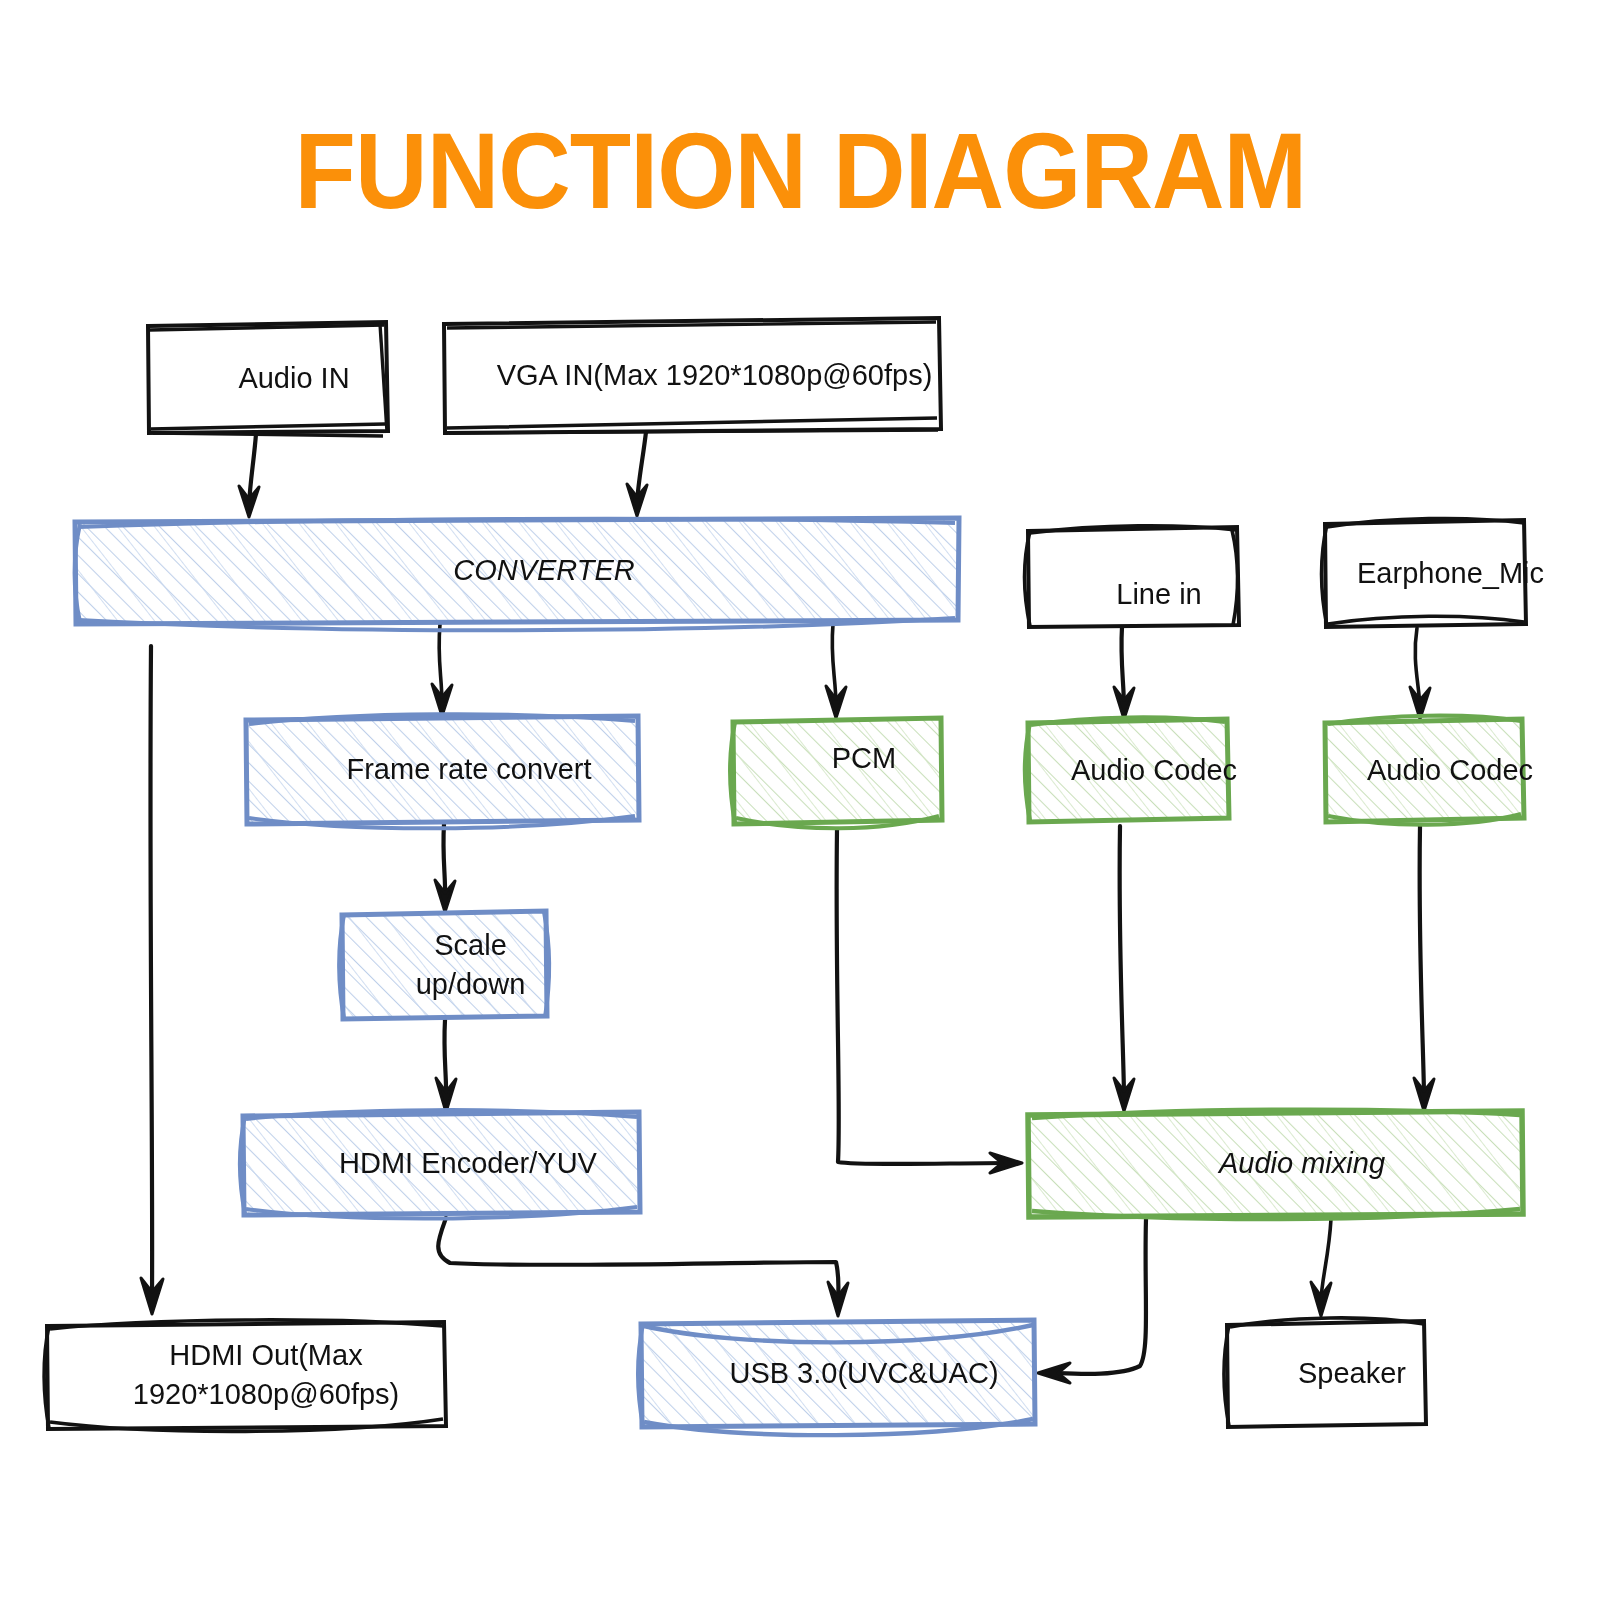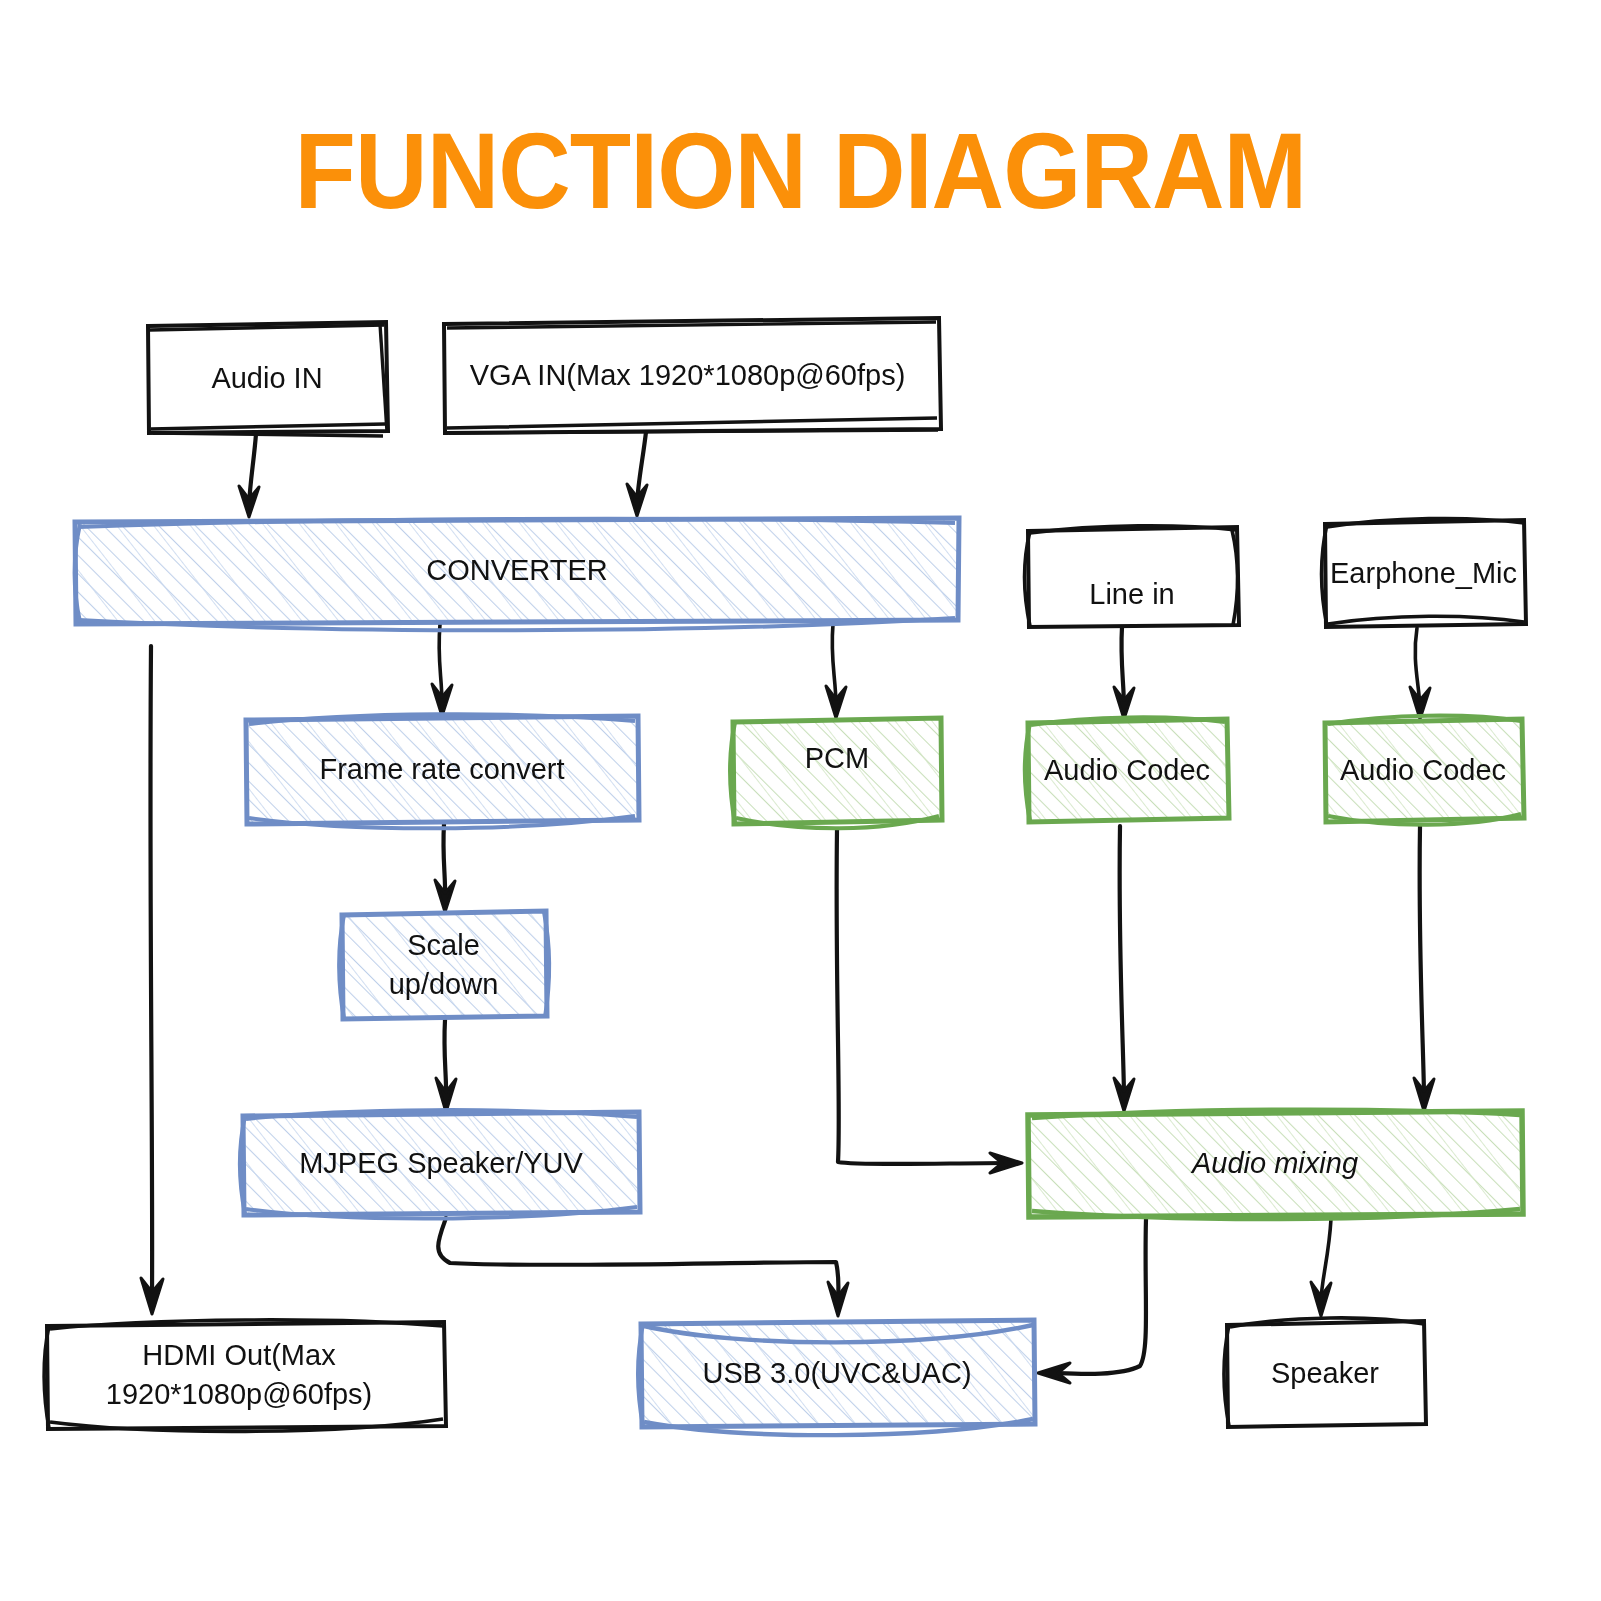--- a/index.html
+++ b/index.html
@@ -43,20 +43,21 @@
     display: flex;
     align-items: center;
     justify-content: center;
     text-align: center;
     font-family: "Liberation Sans", sans-serif;
     font-size: 29px;
     line-height: 39px;
     color: #111111;
     white-space: pre;
     pointer-events: none;
+    padding-left: 27px;
   }
 </style>
 </head>
 <body>
 
 <div id="stage">
 
   <div id="title">FUNCTION DIAGRAM</div>
 
   <svg id="canvas" viewBox="0 0 1601 1601">
@@ -264,29 +265,29 @@
 
     <g>
       <path d="M1227 1325 L1424 1321 L1426 1424 L1228 1427 Z" fill="#ffffff" stroke="#121212" stroke-width="4"></path>
       <path d="M1230 1327 C1290 1316, 1372 1315, 1424 1324" fill="none" stroke="#121212" stroke-width="3.6"></path>
       <path d="M1229 1325 C1222 1358, 1223 1394, 1229 1426" fill="none" stroke="#121212" stroke-width="3.6"></path>
     </g>
   </svg>
 
   <div class="node-label" style="left:147px;top:324px;width:240px;height:108px;">Audio IN</div>
   <div class="node-label" style="left:439px;top:320px;width:497px;height:110px;">VGA IN(Max 1920*1080p@60fps)</div>
-  <div class="node-label" style="left:73px;top:518px;width:888px;height:104px;">CONVERTER</div>
+  <div class="node-label" style="left:73px;top:518px;width:888px;height:104px;font-style:italic;">CONVERTER</div>
   <div class="node-label" style="left:1026px;top:545px;width:212px;height:98px;">Line in</div>
   <div class="node-label" style="left:1316px;top:520px;width:215px;height:106px;">Earphone_Mic</div>
   <div class="node-label" style="left:244px;top:716px;width:396px;height:106px;">Frame rate convert</div>
   <div class="node-label" style="left:731px;top:705px;width:212px;height:106px;">PCM</div>
   <div class="node-label" style="left:1026px;top:719px;width:202px;height:103px;">Audio Codec</div>
   <div class="node-label" style="left:1323px;top:719px;width:200px;height:103px;">Audio Codec</div>
   <div class="node-label" style="left:340px;top:911px;width:207px;height:108px;">Scale
 up/down</div>
-  <div class="node-label" style="left:241px;top:1112px;width:400px;height:103px;">MJPEG Speaker/YUV</div>
+  <div class="node-label" style="left:241px;top:1112px;width:400px;height:103px;">HDMI Encoder/YUV</div>
   <div class="node-label" style="left:1026px;top:1111px;width:498px;height:104px;font-style:italic;">Audio mixing</div>
   <div class="node-label" style="left:39px;top:1322px;width:400px;height:106px;">HDMI Out(Max
 1920*1080p@60fps)</div>
   <div class="node-label" style="left:639px;top:1320px;width:396px;height:106px;text-align:right;">USB 3.0(UVC&amp;UAC)</div>
   <div class="node-label" style="left:1225px;top:1321px;width:200px;height:105px;">Speaker</div>
 
 </div>
 
 </body></html>

